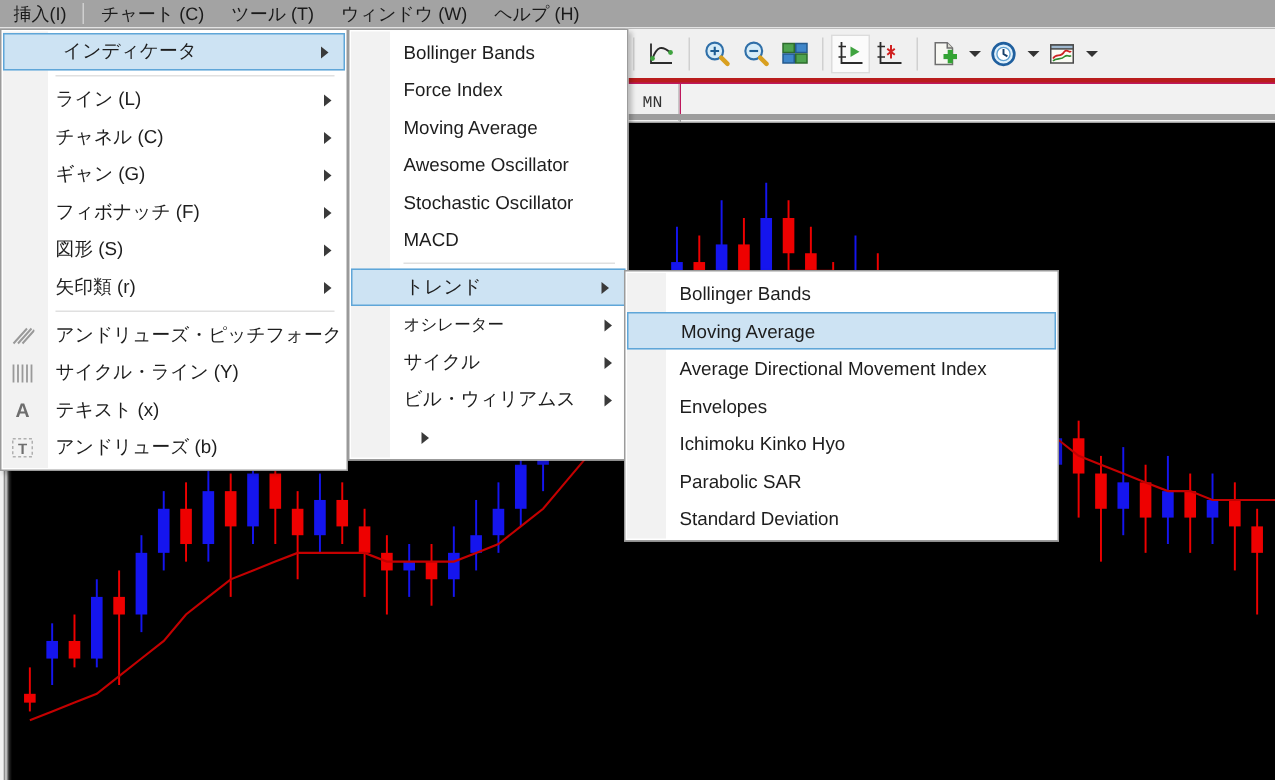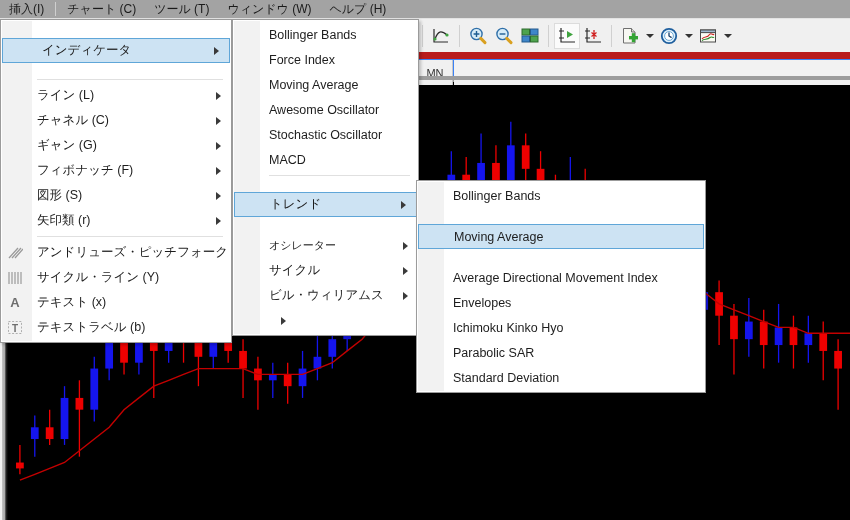--- a/index.html
+++ b/index.html
@@ -39,22 +39,23 @@
     width: 26px; height: 26px; display: flex; align-items: center; justify-content: center;
     position: relative;
   }
   .tbbtn.framed { border: 1px solid #dcdcdc; background: #fbfbfb; }
   .tbdrop { width: 13px; height: 26px; display: flex; align-items: center; justify-content: center; }
   .caret { width: 0; height: 0; border-left: 4px solid transparent; border-right: 4px solid transparent; border-top: 4px solid #333; }
 
   
   .tabstrip {
     position: absolute; left: 417px; top: 52px; width: 433px; height: 27px;
-    background: #3b82f6; border-top: 7px solid #b91c1c;
+    background: #be185d; border-top: 3px solid #b91c1c;
     z-index: 12;
+    font-family: Liberation Mono, monospace;
   }
   .tab-mn {
     position: absolute; left: 1px; top: 1px; width: 35px; height: 25px;
     background: #f0f0f0; border-right: 1px solid #c7c7c7;
     display: flex; align-items: center; justify-content: center;
     font-size: 11px; color: #333;
   }
   .tab-rest {
     position: absolute; left: 37px; top: 1px; right: 0; height: 25px;
     background: #f2f2f2;
@@ -103,21 +104,21 @@
   .row .lbl { flex: 1; }
   .row .arrow {
     width: 0; height: 0;
     border-top: 4px solid transparent; border-bottom: 4px solid transparent;
     border-left: 5px solid #3a3a3a; margin-left: 12px;
   }
   .row.sel {
     background: #cde3f3;
     border: 1px solid #5fa6d8;
     height: 25px;
-    margin: 16px 1px;
+    margin: 0 1px;
     padding-left: 35px;
   }
   .menu.g30 .row.sel { padding-left: 39px; }
   .sep { height: 1px; background: #e0e0e0; margin: 3px 8px 3px 36px; z-index:2; position:relative; }
   .rowicon {
     position: absolute; left: 5px; top: 4px; width: 18px; height: 17px;
     display: flex; align-items: center; justify-content: center;
     color: #8a8a8a; font-size: 13px;
   }
 
@@ -409,21 +410,21 @@
       <span class="rowicon" style="font-weight:bold;color:#6e6e6e;">A</span>
       <span class="lbl">テキスト (x)</span>
     </div>
     <div class="row">
       <span class="rowicon">
         <svg width="16" height="15" viewBox="0 0 16 15">
           <rect x="1.5" y="1.5" width="13" height="12" fill="none" stroke="#b0b0b0" stroke-width="1" stroke-dasharray="2 1.6"></rect>
           <text x="8" y="11.5" font-size="10" font-weight="bold" text-anchor="middle" fill="#6e6e6e" font-family="Liberation Sans, sans-serif">T</text>
         </svg>
       </span>
-      <span class="lbl">テキストラベル (b)</span>
+      <span class="lbl">アンドリューズ (b)</span>
     </div>
   </div>
 
   <div class="menu" id="menu-indicators">
     <div class="gutter"></div>
 
     <div class="row">
       <span class="lbl">Bollinger Bands</span>
     </div>
     <div class="row">

